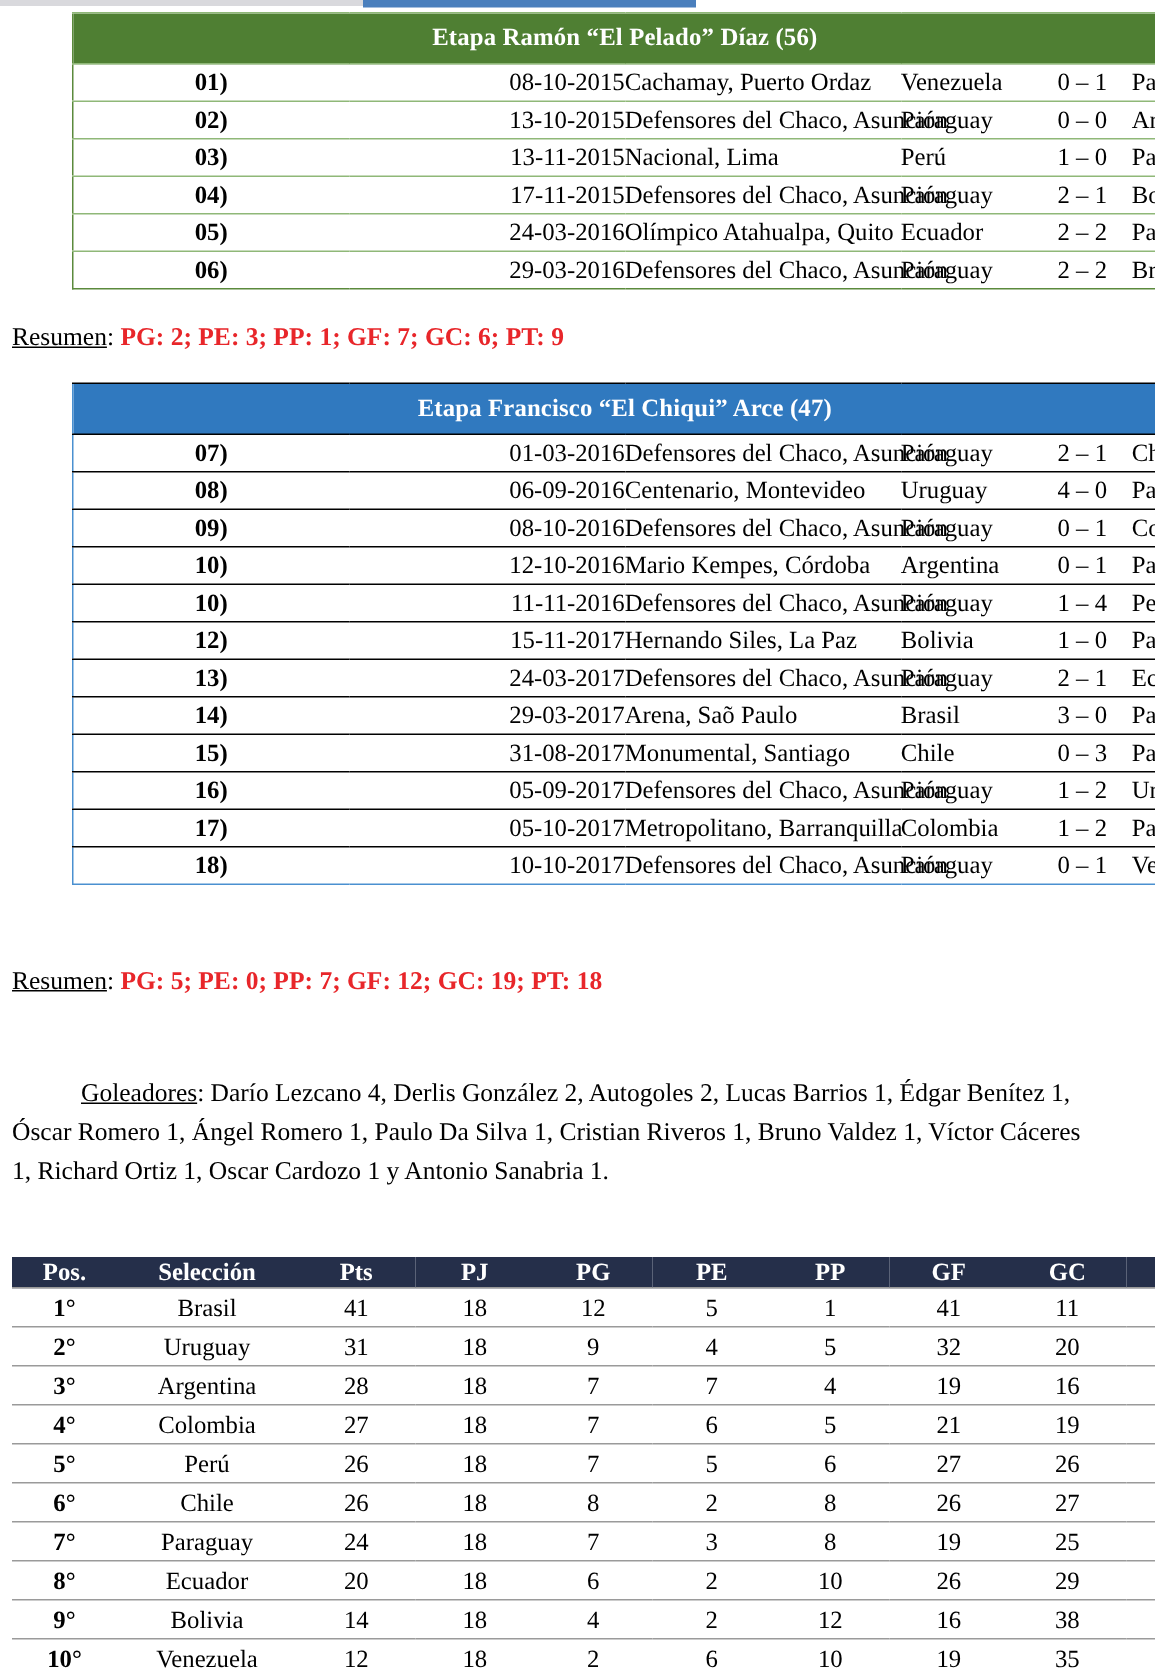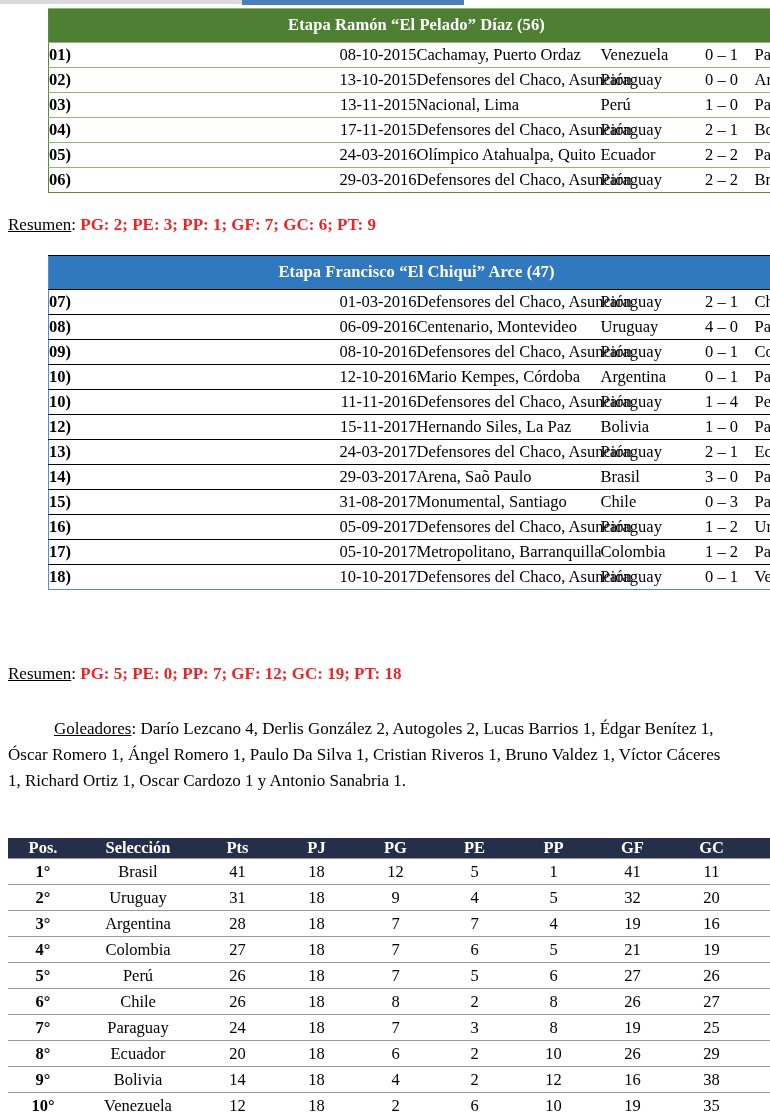--- a/index.html
+++ b/index.html
@@ -68,21 +68,21 @@
   .match-table tbody tr td {
     font-size: 16.5px;
     height: 24px;
     padding: 0;
     background: #ffffff;
     white-space: nowrap;
   }
   .match-table.green tbody tr td { border-top: 1px solid #8fb878; }
   .match-table.blue  tbody tr td { border-top: 1px solid #000000; }
 
-  .c-no  { width: 46px;  font-weight: bold; padding-right: 2px; }
+  .c-no  { width: 46px;  text-align: center; font-weight: bold; padding-right: 2px; }
   .c-date{ width: 118px; text-align: right; }
   .c-ven { width: 300px; text-align: left; }
   .c-res { width: 273px; text-align: left; padding-left: 2px; }
 
   .res-home  { display: inline-block; width: 88px; text-align: left; }
   .res-score { display: inline-block; width: 66px; text-align: center; }
   .res-away  { display: inline-block; text-align: left; }
 
   
   .resumen {
@@ -90,21 +90,21 @@
     left: 8px;
     font-size: 17px;
     white-space: nowrap;
   }
   .resumen .lbl {
     text-decoration: underline;
     color: #000000;
   }
   .resumen .vals { color: #e8262a; font-weight: bold; }
   #resumen-1 { top: 215px; }
-  #resumen-2 { top: 644px; margin-top: 20px; }
+  #resumen-2 { top: 644px; }
 
   
   .goleadores {
     position: absolute;
     left: 8px;
     top: 699px;
     width: 728px;
     font-size: 17px;
     line-height: 26px;
     text-align: left;

